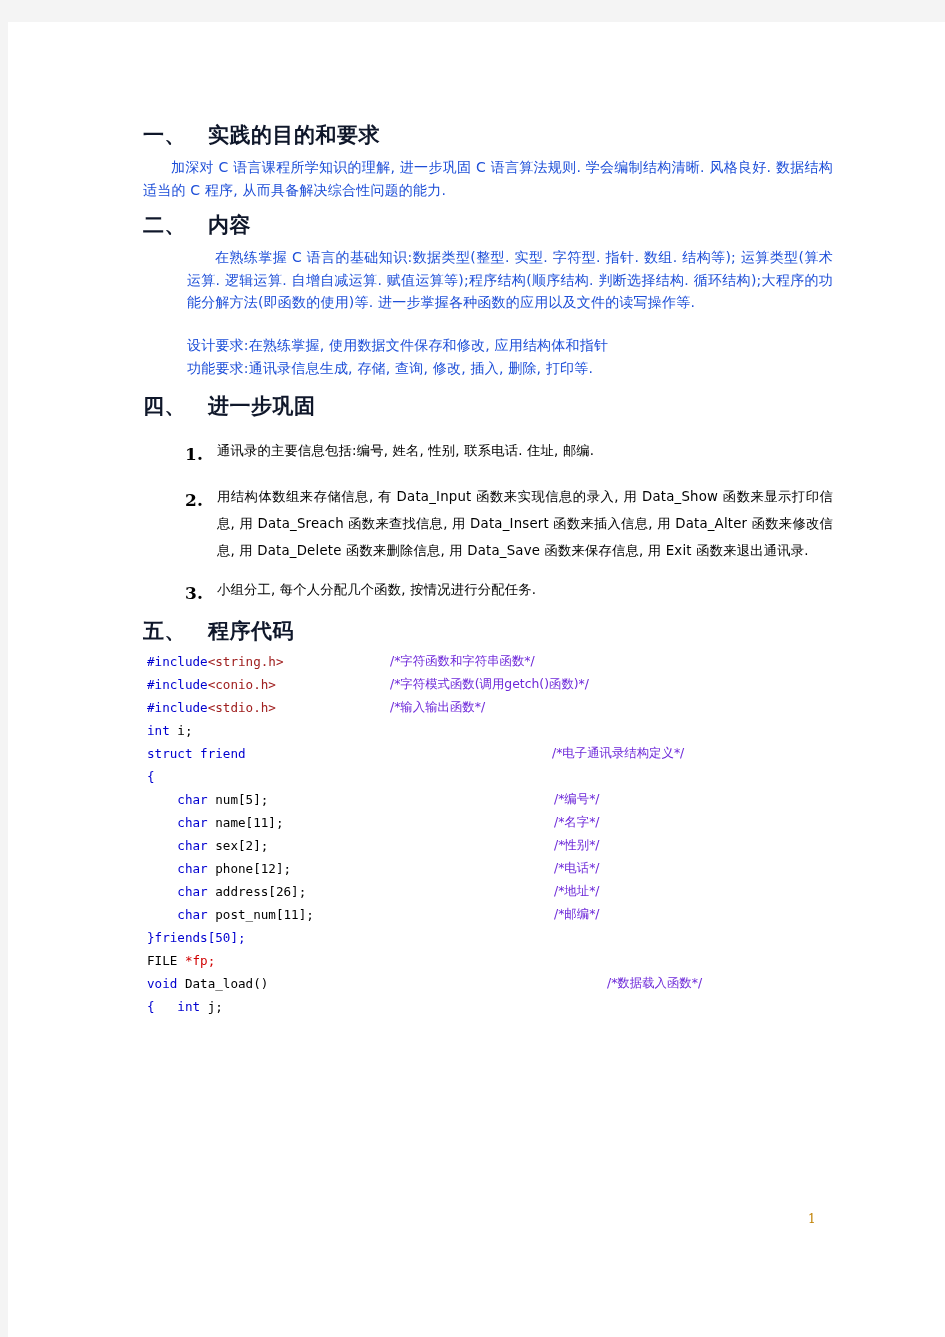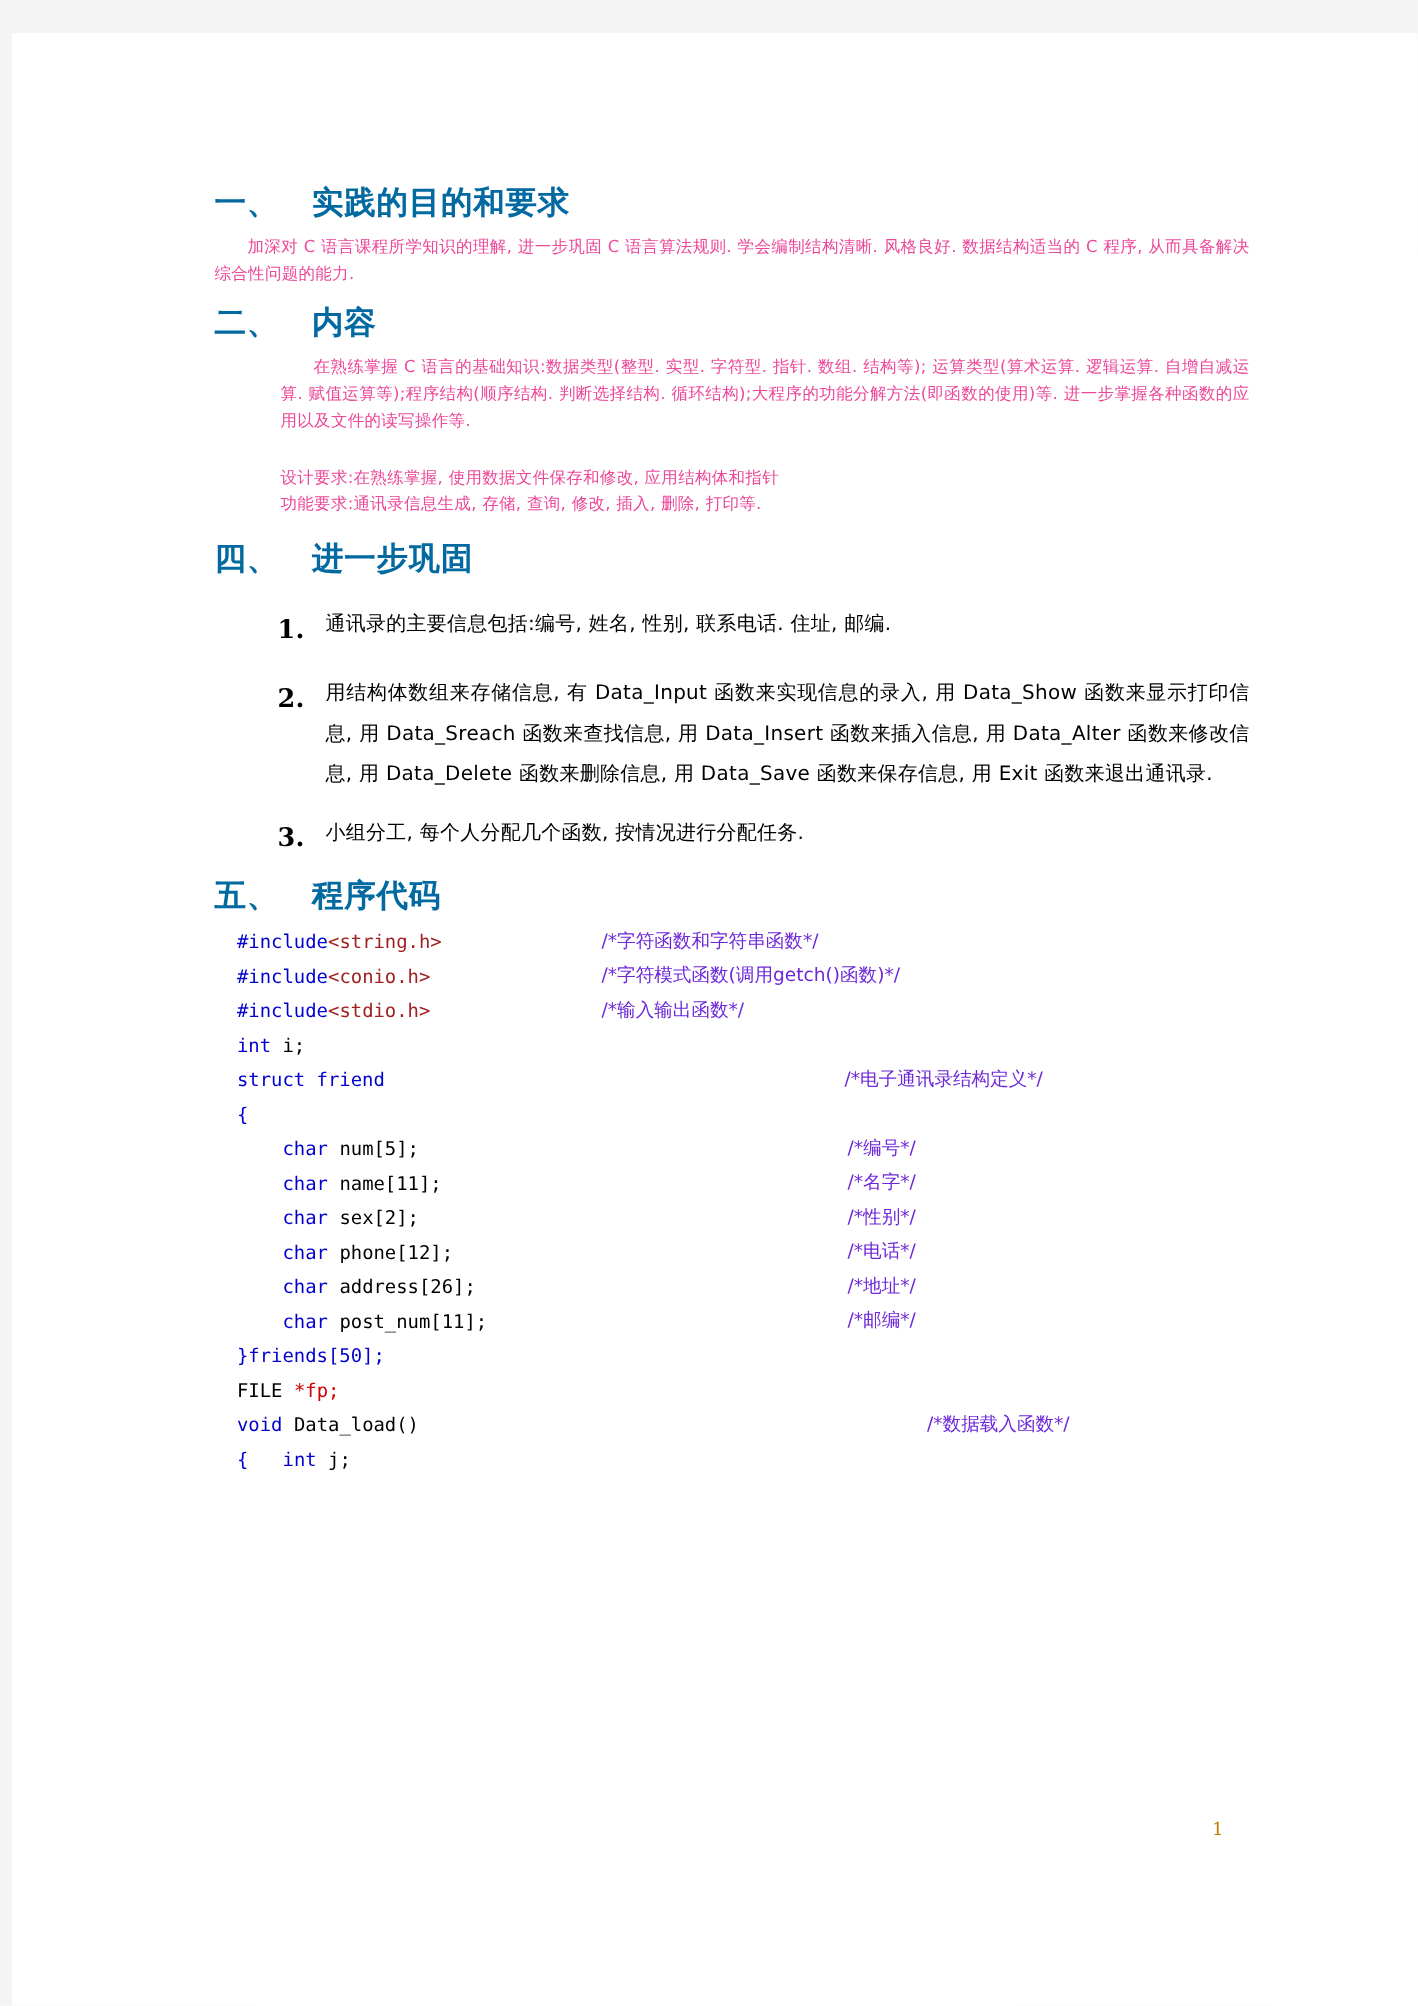--- a/index.html
+++ b/index.html
@@ -26,35 +26,35 @@
     left: 135px;
     top: 100px;
     width: 690px;
   }
 
   
   .h-sec {
     font-family: "DejaVu Serif", "Liberation Serif", serif;
     font-size: 21px;
     font-weight: bold;
-    color: #0369a1;
+    color: #0f172a;
     letter-spacing: 0.5px;
     margin: 0;
     padding: 0;
     line-height: 1.25;
     white-space: pre;
   }
   .h-sec .num { display: inline; }
   .h-sec .gap { display: inline-block; width: 22px; }
 
   
   .para {
     font-family: "DejaVu Sans", "Liberation Sans", sans-serif;
-    font-size: 11px;
-    color: #ec4899;
+    font-size: 14px;
+    color: #1d4ed8;
     line-height: 1.62;
     margin: 0;
     text-align: justify;
     letter-spacing: 0.2px;
   }
   .para.indent2 { text-indent: 2em; }
   .para.pad-left { margin-left: 44px; }
 
   
   .olist { margin: 0; padding: 0; list-style: none; }
@@ -77,21 +77,21 @@
     font-size: 17px;
     font-weight: bold;
     color: #000;
   }
 
   
   .code {
     font-family: "DejaVu Sans Mono", "Liberation Mono", monospace;
     font-size: 12.6px;
     line-height: 1.83;
-    margin-left: 15px;
+    margin-left: 4px;
     white-space: pre;
   }
   .code .ln { display: block; position: relative; height: 23px; }
   .code .cmt {
     position: absolute;
     color: #6d28d9;
     font-family: "DejaVu Sans", "Liberation Sans", sans-serif;
     font-size: 12.4px;
   }
   .kw   { color: #0000d0; }

